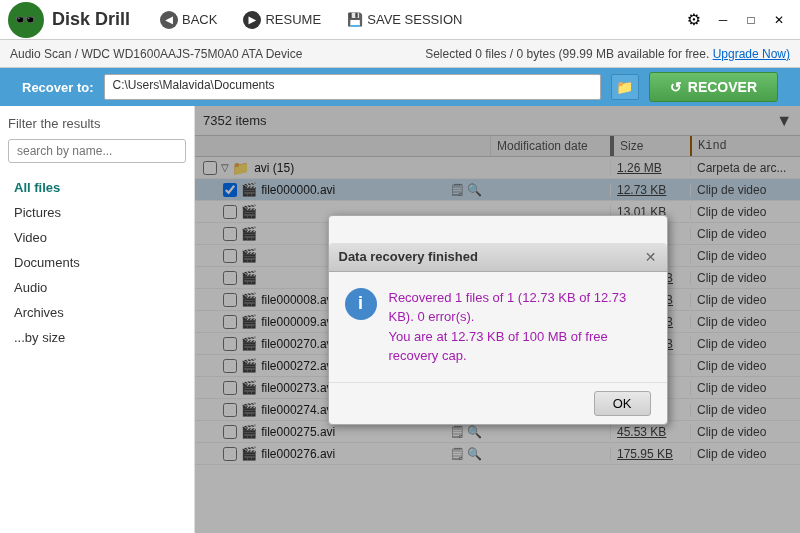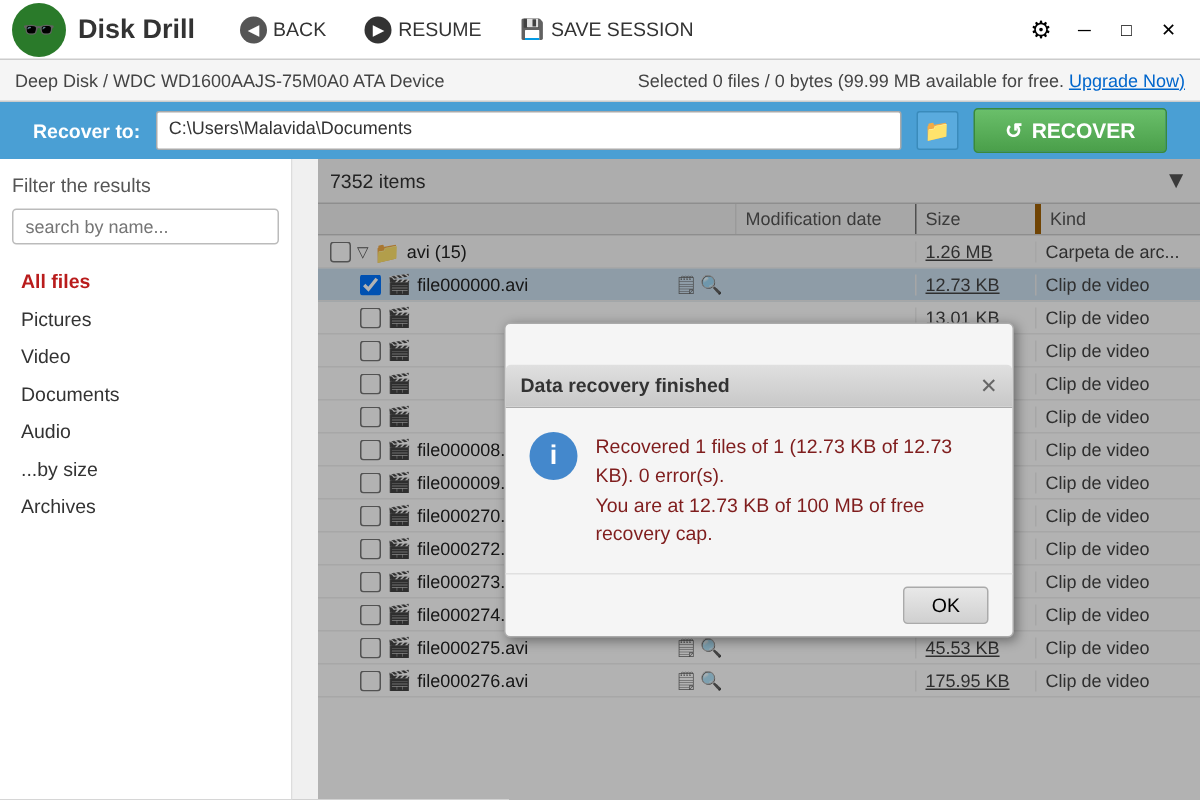--- a/index.html
+++ b/index.html
@@ -131,21 +131,20 @@
       border-radius: 3px;
       height: 30px;
       display: flex; align-items: center; gap: 6px;
     }
 
     
     .main-content {
       display: flex;
       height: calc(533px - 40px - 28px - 38px);
       overflow: hidden;
-      gap: 17px;
     }
 
     
     .sidebar {
       width: 195px;
       background: #ffffff;
       border-right: 1px solid #ddd;
       padding: 10px 8px;
       flex-shrink: 0;
       overflow-y: auto;
@@ -169,21 +168,21 @@
     .sidebar-nav {
       list-style: none;
     }
     .sidebar-nav li {
       padding: 5px 6px;
       cursor: pointer;
       border-radius: 3px;
       font-size: 13px;
       color: #333;
     }
-    .sidebar-nav li.active { color: #b91c1c; font-weight: bold; }
+    .sidebar-nav li.active { color: #0f766e; font-weight: bold; }
 
     
     .file-area {
       flex: 1;
       display: flex;
       flex-direction: column;
       overflow: hidden;
       background: #fff;
       position: relative;
     }
@@ -209,22 +208,22 @@
     }
     .col-headers {
       display: flex;
       background: #f0f0f0;
       border-bottom: 1px solid #ccc;
       font-size: 12px;
       color: #555;
     }
     .col-name { flex: 1; padding: 3px 8px; }
     .col-date { width: 120px; padding: 3px 6px; border-left: 1px solid #ddd; }
-    .col-size { width: 80px; padding: 3px 6px; border-left: 1px solid #737373; }
-    .col-kind { width: 110px; padding: 3px 6px; border-left: 4px solid #a16207; }
+    .col-size { width: 80px; padding: 3px 6px; border-left: 4px solid #737373; }
+    .col-kind { width: 110px; padding: 3px 6px; border-left: 2px solid #a16207; font-family: Liberation Mono, monospace; }
 
     
     .file-list {
       overflow-y: auto;
       flex: 1;
     }
     .file-row {
       display: flex;
       align-items: center;
       border-bottom: 1px solid #f0f0f0;
@@ -291,21 +290,21 @@
     .info-icon {
       width: 32px; height: 32px;
       border-radius: 50%;
       background: #4488cc;
       color: white;
       display: flex; align-items: center; justify-content: center;
       font-size: 18px;
       font-weight: bold;
       flex-shrink: 0;
     }
-    .modal-text { font-size: 13px; color: #7f1d1d; line-height: 1.5; }
+    .modal-text { font-size: 13px; color: #a21caf; line-height: 1.5; }
     .modal-footer {
       padding: 8px 16px;
       display: flex;
       justify-content: flex-end;
       border-top: 1px solid #e0e0e0;
     }
     .ok-btn {
       background: linear-gradient(to bottom, #e8e8e8, #d0d0d0);
       border: 1px solid #aaa;
       padding: 4px 18px;
@@ -343,21 +342,21 @@
     <span>⚙</span>
   </button>
   <div class="win-controls">
     <button class="win-btn">─</button>
     <button class="win-btn">□</button>
     <button class="win-btn close">✕</button>
   </div>
 </div>
 
 <div class="status-bar">
-  <span>Deep Disk / WDC WD1600AAJS-75M0A0 ATA Device</span>
+  <span>Audio Scan / WDC WD1600AAJS-75M0A0 ATA Device</span>
   <span>
     <span>Selected 0 files / 0 bytes (99.99 MB available for free.</span>
     <span class="upgrade-link">Upgrade Now)</span>
   </span>
 </div>
 
 <div class="recovery-bar">
   <span class="recover-to-label">Recover to:</span>
   <div class="recover-path">C:\Users\Malavida\Documents</div>
   <div class="folder-icon-btn">
@@ -373,22 +372,22 @@
 
   <div class="sidebar">
     <div class="sidebar-title">Filter the results</div>
     <input class="search-input" type="text" placeholder="search by name..." style="">
     <ul class="sidebar-nav">
       <li class="active">All files</li>
       <li>Pictures</li>
       <li>Video</li>
       <li>Documents</li>
       <li>Audio</li>
+      <li>Archives</li>
       <li>...by size</li>
-      <li>Archives</li>
     </ul>
   </div>
 
   <div class="file-area">
 
     <div class="table-header">
       <span class="items-count">7352 items</span>
       <span class="filter-icon">▼</span>
     </div>
 

